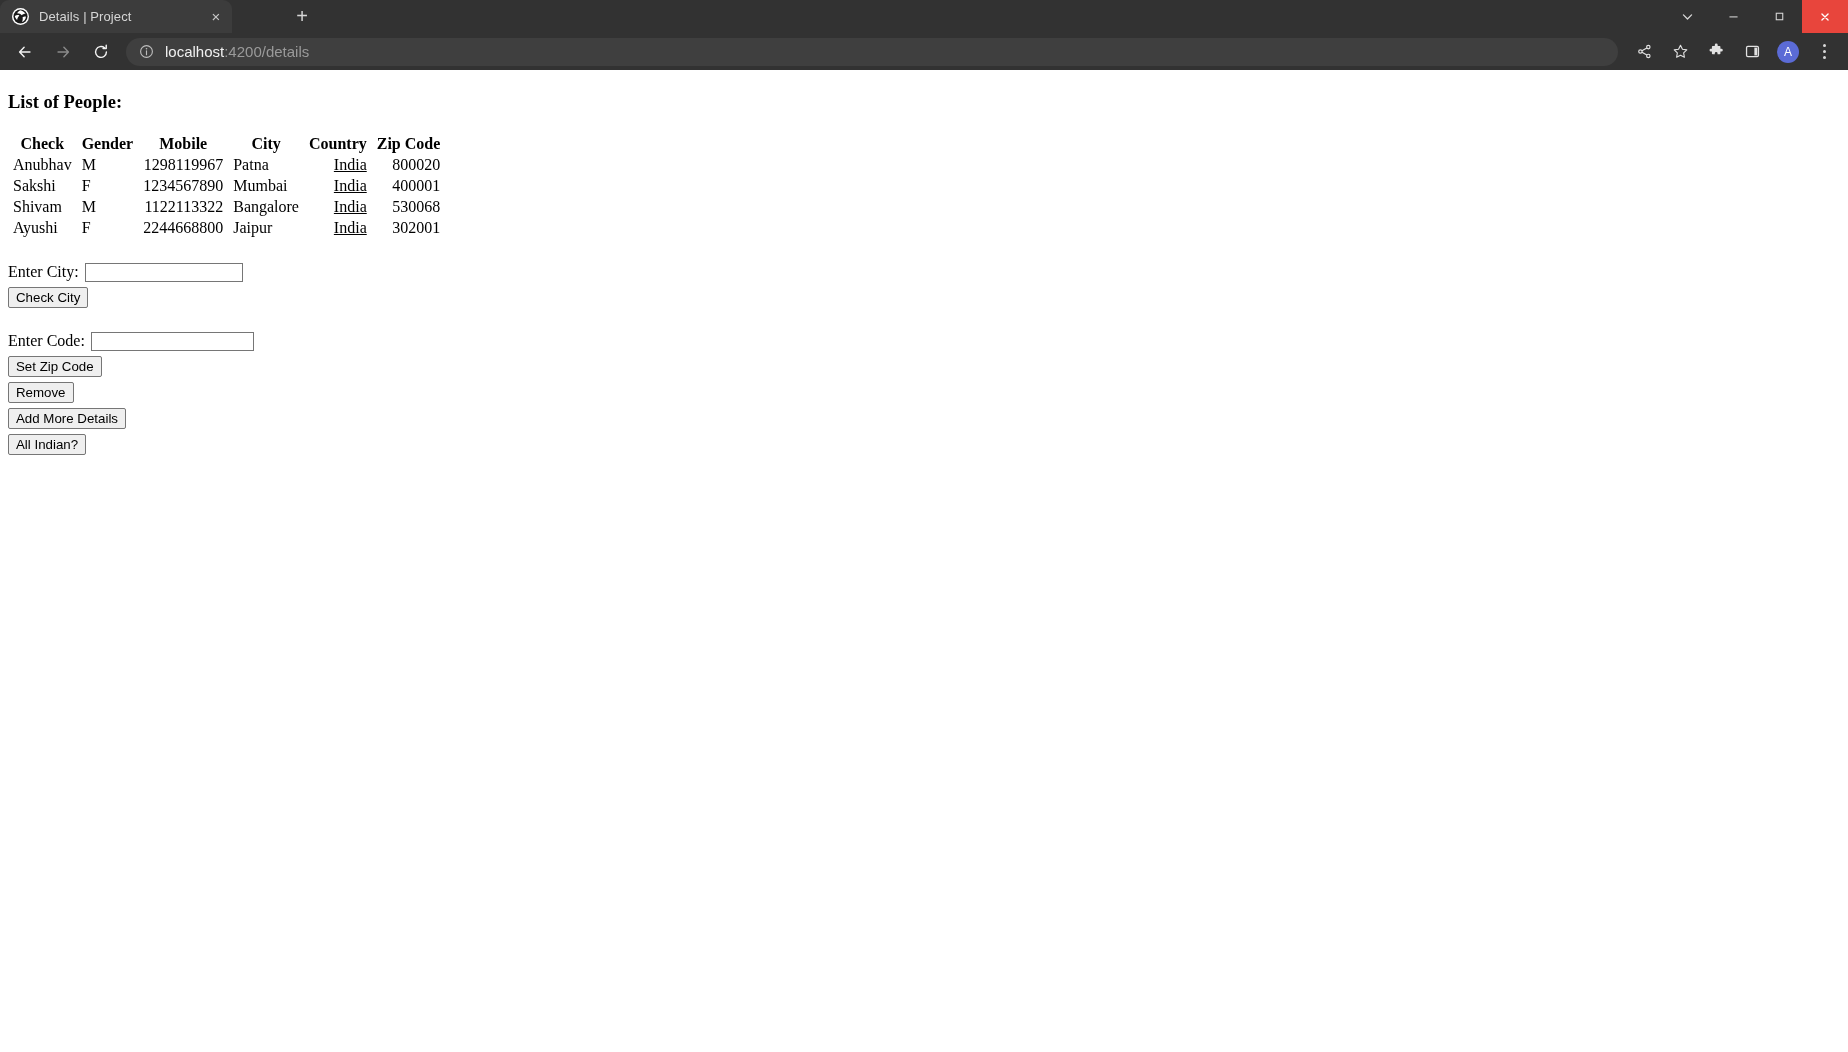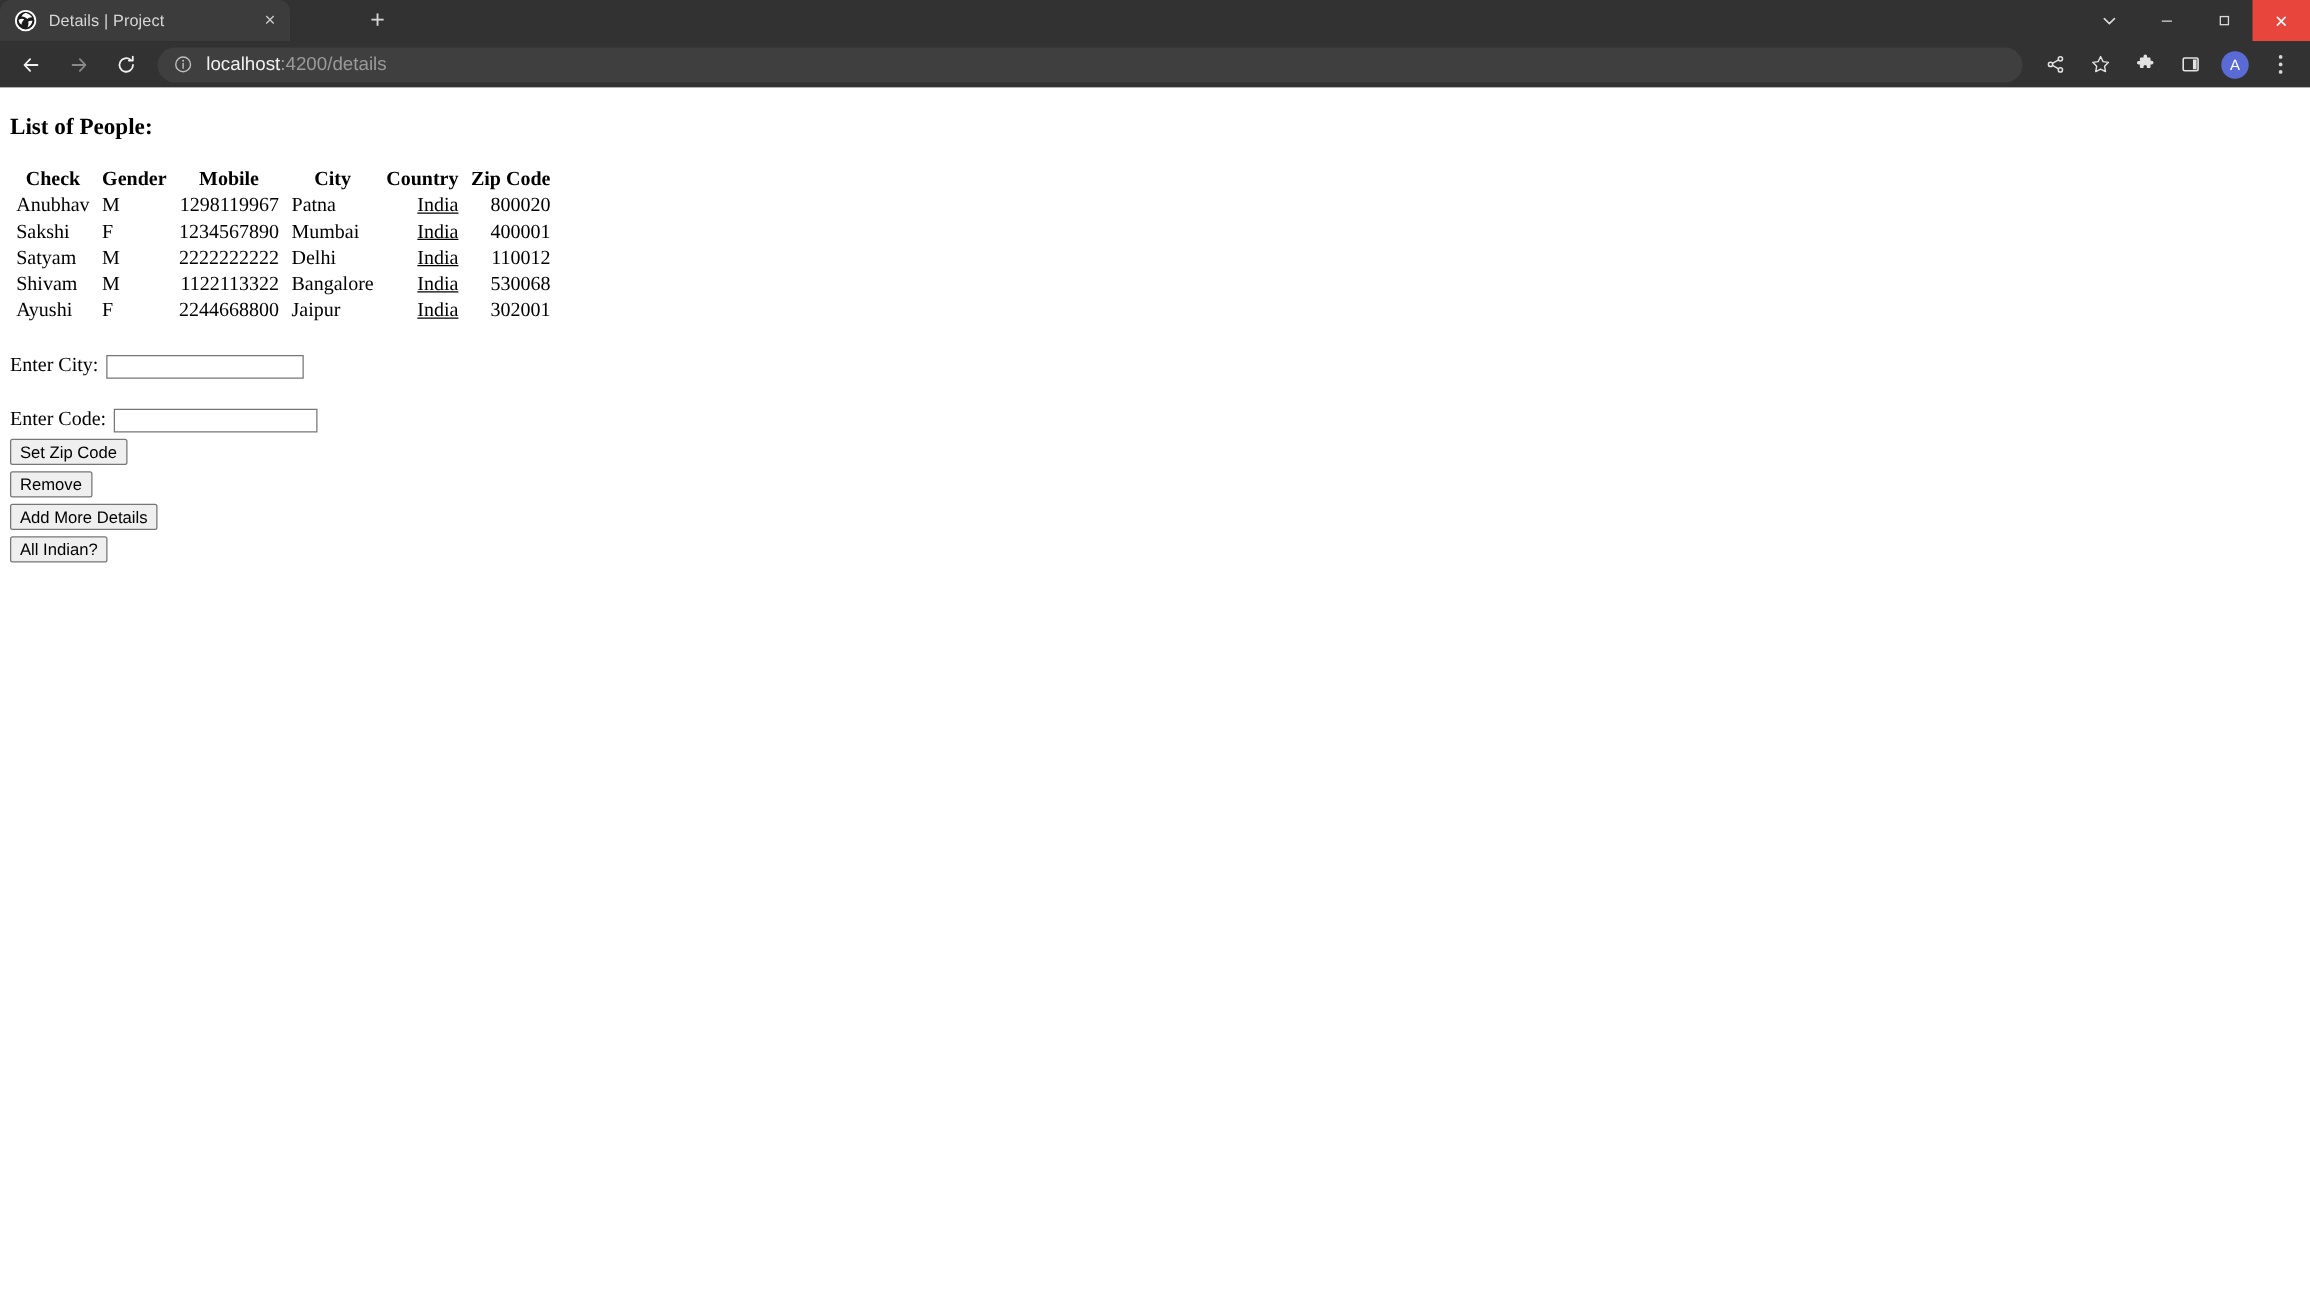--- a/index.html
+++ b/index.html
@@ -417,28 +417,20 @@
         </tr>
         <tr>
           <td>Sakshi</td>
           <td>F</td>
           <td class="num">1234567890</td>
           <td>Mumbai</td>
           <td class="ctr">India</td>
           <td class="num">400001</td>
         </tr>
         <tr>
-          <td>Satyam</td>
-          <td>M</td>
-          <td class="num">2222222222</td>
-          <td>Delhi</td>
-          <td class="ctr">India</td>
-          <td class="num">110012</td>
-        </tr>
-        <tr>
           <td>Shivam</td>
           <td>M</td>
           <td class="num">1122113322</td>
           <td>Bangalore</td>
           <td class="ctr">India</td>
           <td class="num">530068</td>
         </tr>
         <tr>
           <td>Ayushi</td>
           <td>F</td>
@@ -447,20 +439,23 @@
           <td class="ctr">India</td>
           <td class="num">302001</td>
         </tr>
       </tbody>
     </table>
 
     <div class="field-row">
       <label>Enter City:</label>
       <input class="txt city-input" type="text" value="" placeholder="" style="">
     </div>
+    <div class="btn-row">
+      <button class="winbtn2">Check City</button>
+    </div>
 
     <div class="field-row">
       <label>Enter Code:</label>
       <input class="txt code-input" type="text" value="" placeholder="" style="">
     </div>
     <div class="btn-row">
       <button class="winbtn2">Set Zip Code</button>
     </div>
 
     <div class="btn-row gap">

